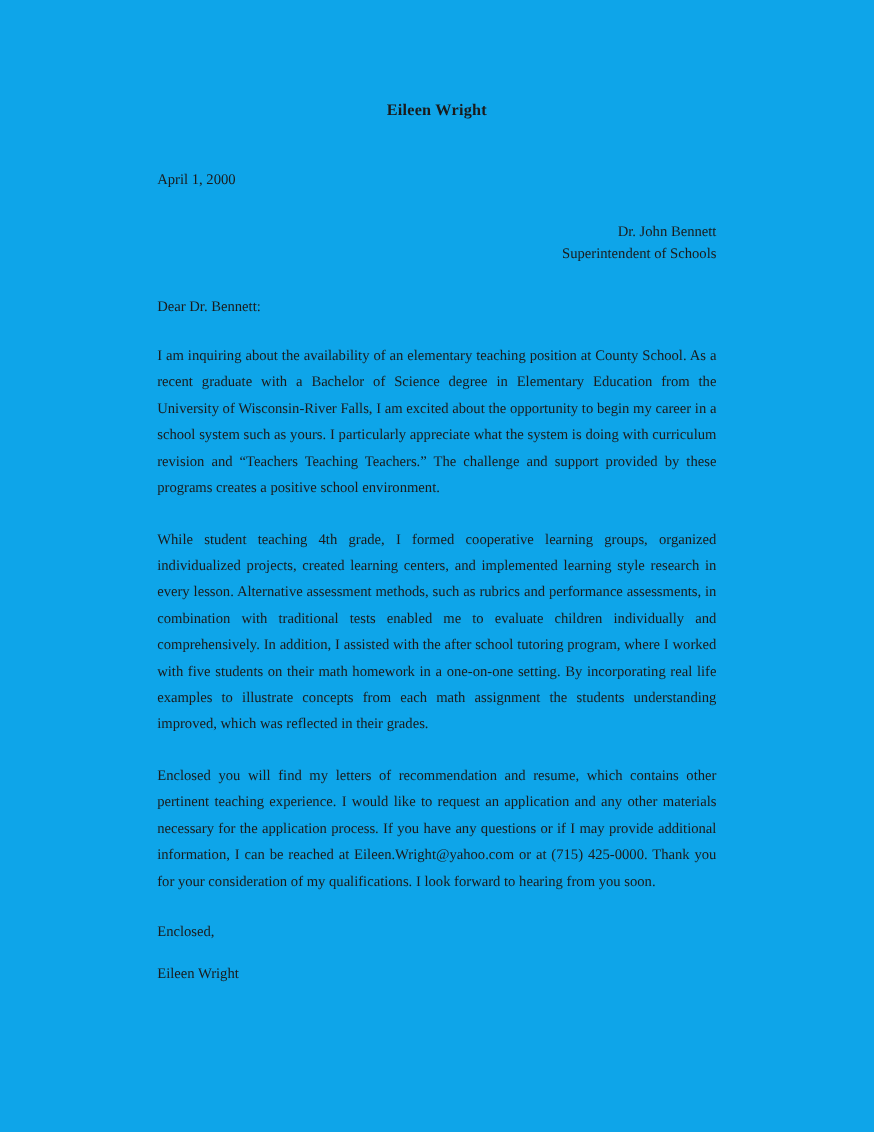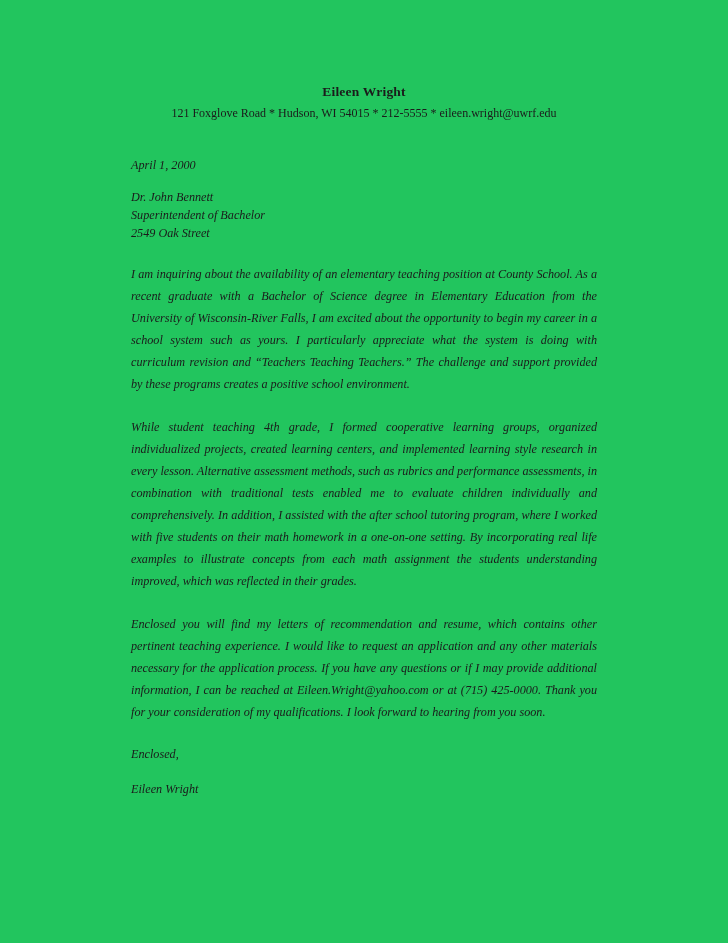--- a/index.html
+++ b/index.html
@@ -5,21 +5,21 @@
   html, body {
     margin: 0;
     padding: 0;
     background: #ffffff;
   }
 
   .page {
     position: relative;
     width: 728px;
     height: 943px;
-    background: #22c55e;
+    background: #0ea5e9;
     margin: 0 auto;
     overflow: hidden;
     font-family: "Liberation Serif", "DejaVu Serif", serif;
     color: #1b1b1b;
     -webkit-font-smoothing: antialiased;
   }
 
   
   .letterhead {
     position: absolute;
@@ -39,34 +39,34 @@
   .letterhead-contact {
     font-size: 12px;
     line-height: 16px;
     margin-top: 5px;
   }
 
   
   .letter-body {
     position: absolute;
     left: 131px;
-    top: 156px;
+    top: 140px;
     width: 466px;
     font-size: 12.2px;
     line-height: 22px;
-    font-style: italic;
   }
 
   .date-line {
     line-height: 18px;
   }
 
   .recipient-block {
-    margin-top: 14px;
+    margin-top: 26px;
     line-height: 18px;
+    text-align: right;
   }
 
   .recipient-line {
     line-height: 18px;
   }
 
   .salutation {
     margin-top: 26px;
     line-height: 18px;
   }
@@ -88,33 +88,32 @@
     line-height: 18px;
   }
 </style>
 </head>
 <body>
 
 <div class="page">
 
   <div class="letterhead">
     <div class="letterhead-name">Eileen Wright</div>
-    <div class="letterhead-contact">121 Foxglove Road * Hudson, WI 54015 * 212-5555 * eileen.wright@uwrf.edu</div>
   </div>
 
   <div class="letter-body">
 
     <div class="date-line">April 1, 2000</div>
 
     <div class="recipient-block">
       <div class="recipient-line">Dr. John Bennett</div>
-      <div class="recipient-line">Superintendent of Bachelor</div>
-      <div class="recipient-line">2549 Oak Street</div>
+      <div class="recipient-line">Superintendent of Schools</div>
     </div>
 
+    <div class="salutation">Dear Dr. Bennett:</div>
 
     <p class="para">I am inquiring about the availability of an elementary teaching position at County School. As a recent graduate with a Bachelor of Science degree in Elementary Education from the University of Wisconsin-River Falls, I am excited about the opportunity to begin my career in a school system such as yours. I particularly appreciate what the system is doing with curriculum revision and “Teachers Teaching Teachers.” The challenge and support provided by these programs creates a positive school environment.</p>
 
     <p class="para">While student teaching 4th grade, I formed cooperative learning groups, organized individualized projects, created learning centers, and implemented learning style research in every lesson. Alternative assessment methods, such as rubrics and performance assessments, in combination with traditional tests enabled me to evaluate children individually and comprehensively. In addition, I assisted with the after school tutoring program, where I worked with five students on their math homework in a one-on-one setting. By incorporating real life examples to illustrate concepts from each math assignment the students understanding improved, which was reflected in their grades.</p>
 
     <p class="para">Enclosed you will find my letters of recommendation and resume, which contains other pertinent teaching experience. I would like to request an application and any other materials necessary for the application process. If you have any questions or if I may provide additional information, I can be reached at Eileen.Wright@yahoo.com or at (715) 425-0000. Thank you for your consideration of my qualifications. I look forward to hearing from you soon.</p>
 
     <div class="closing">Enclosed,</div>
 
     <div class="signature-name">Eileen Wright</div>

